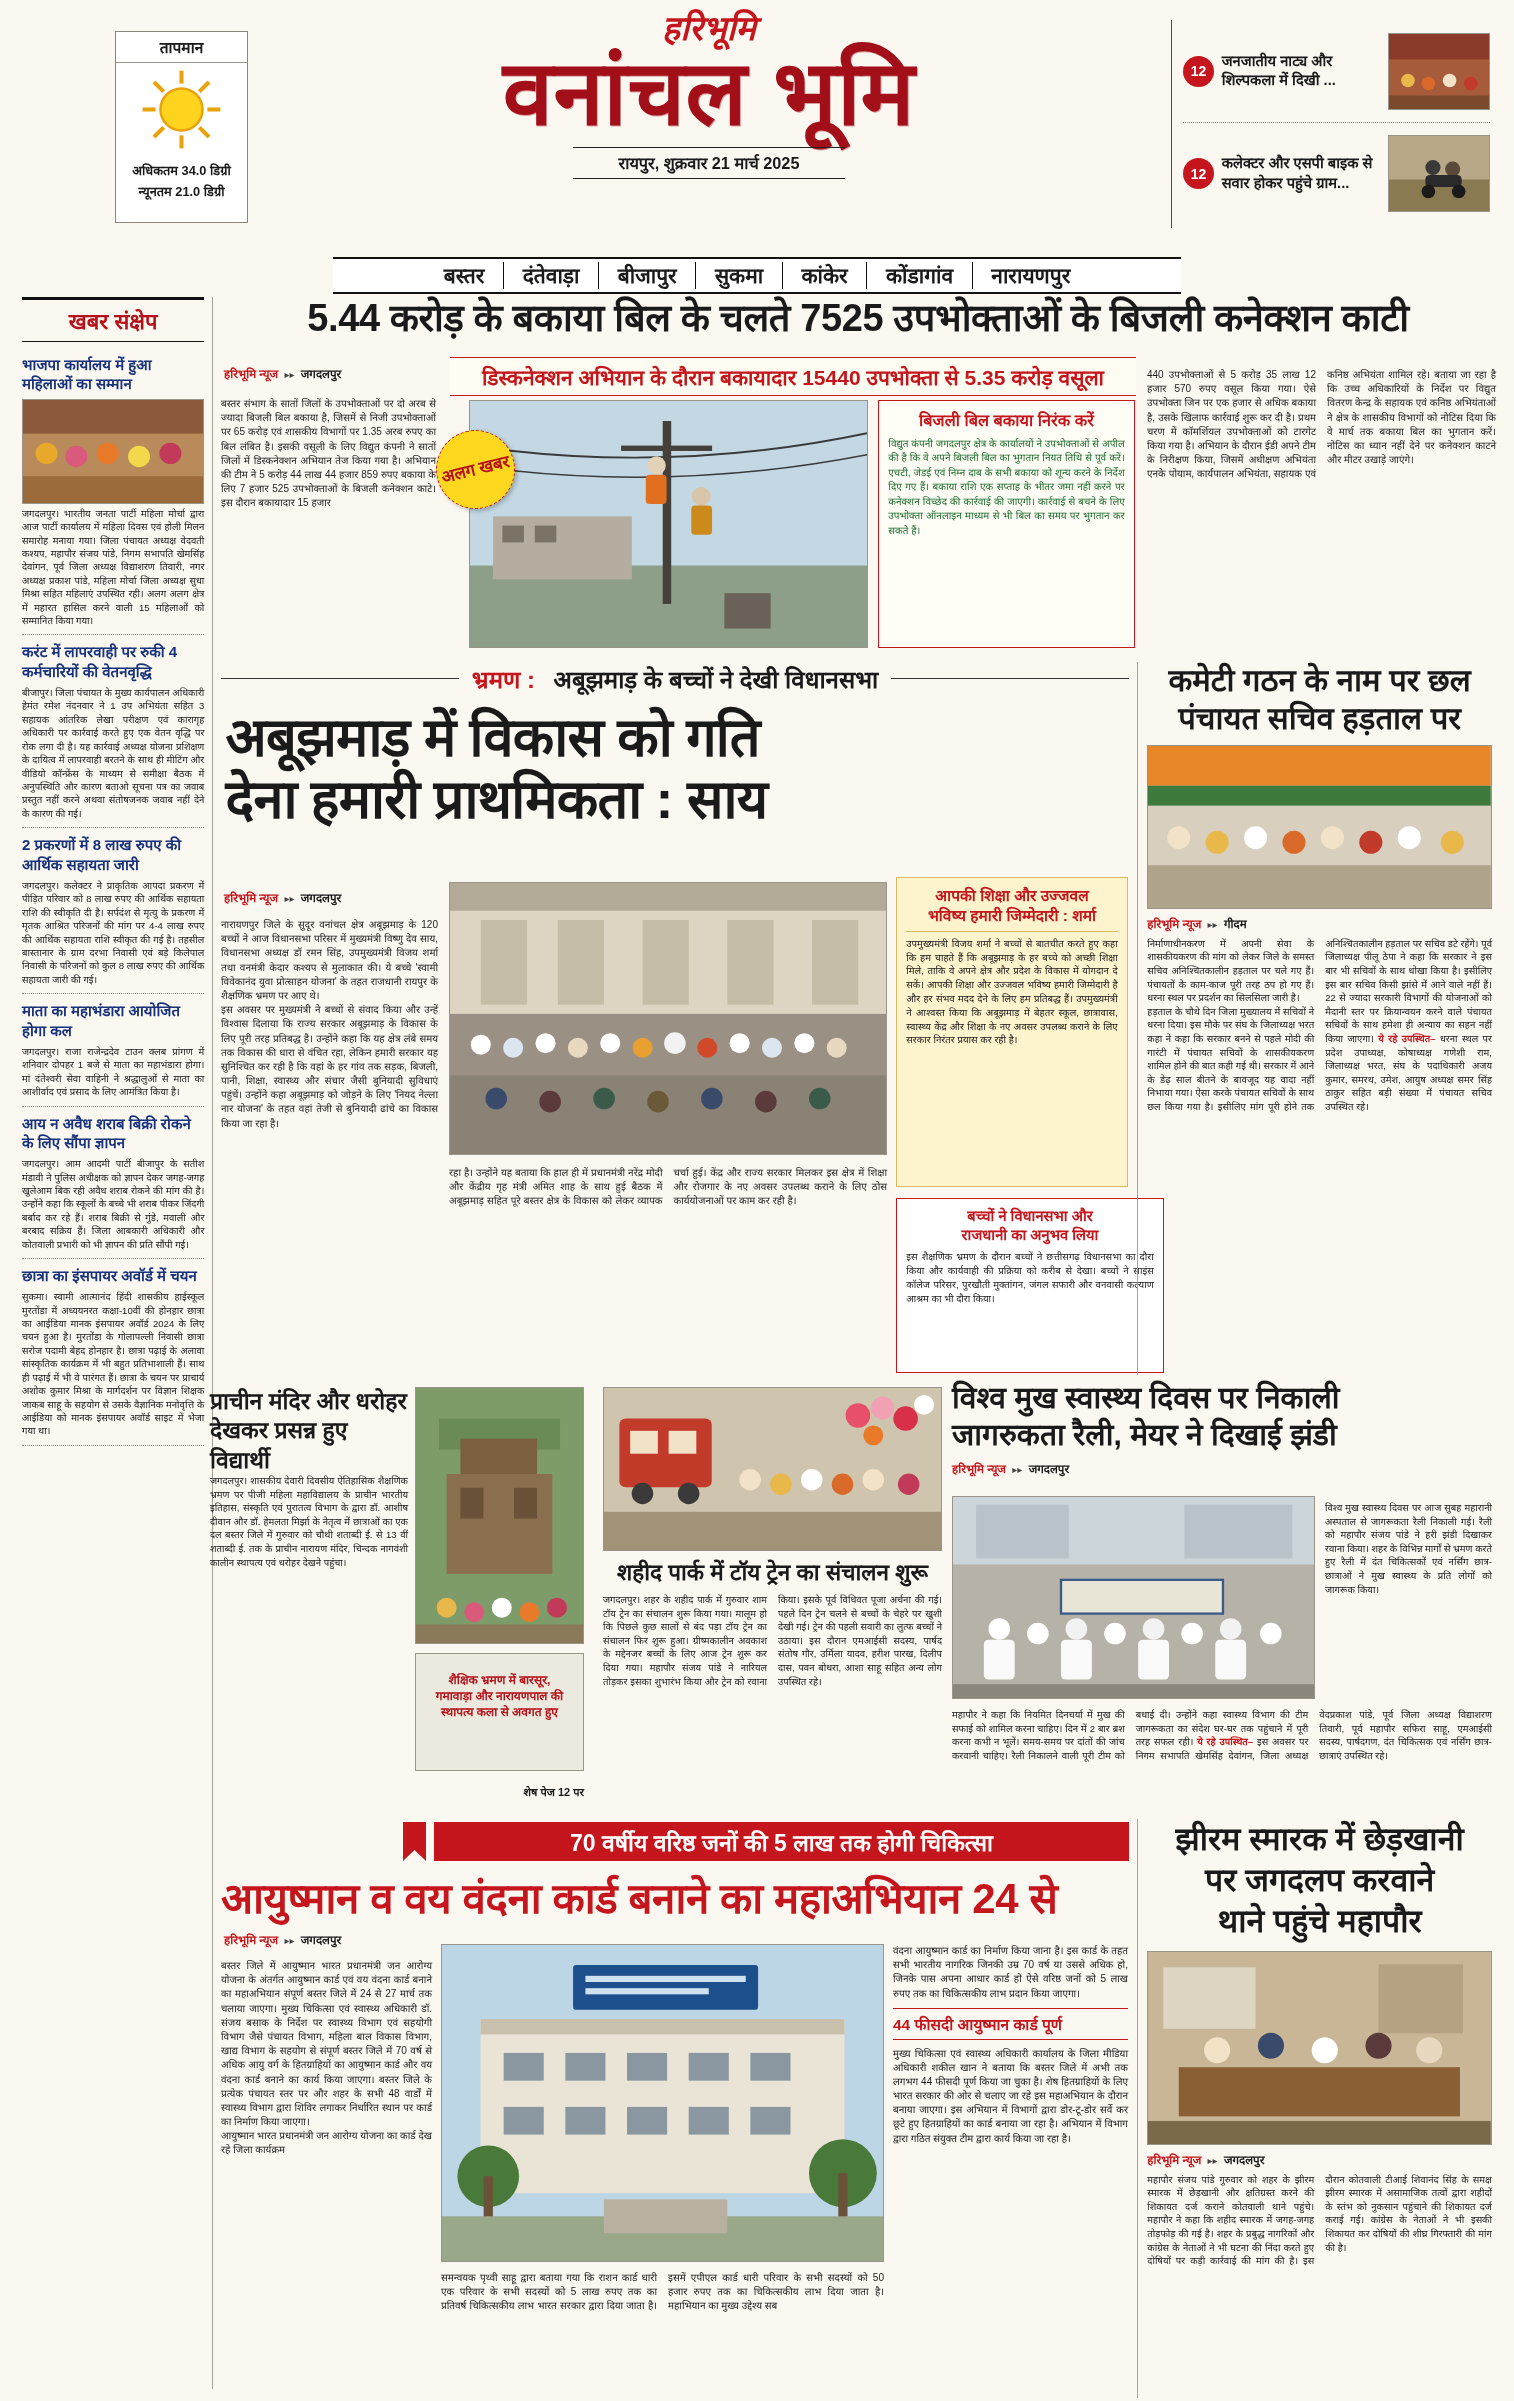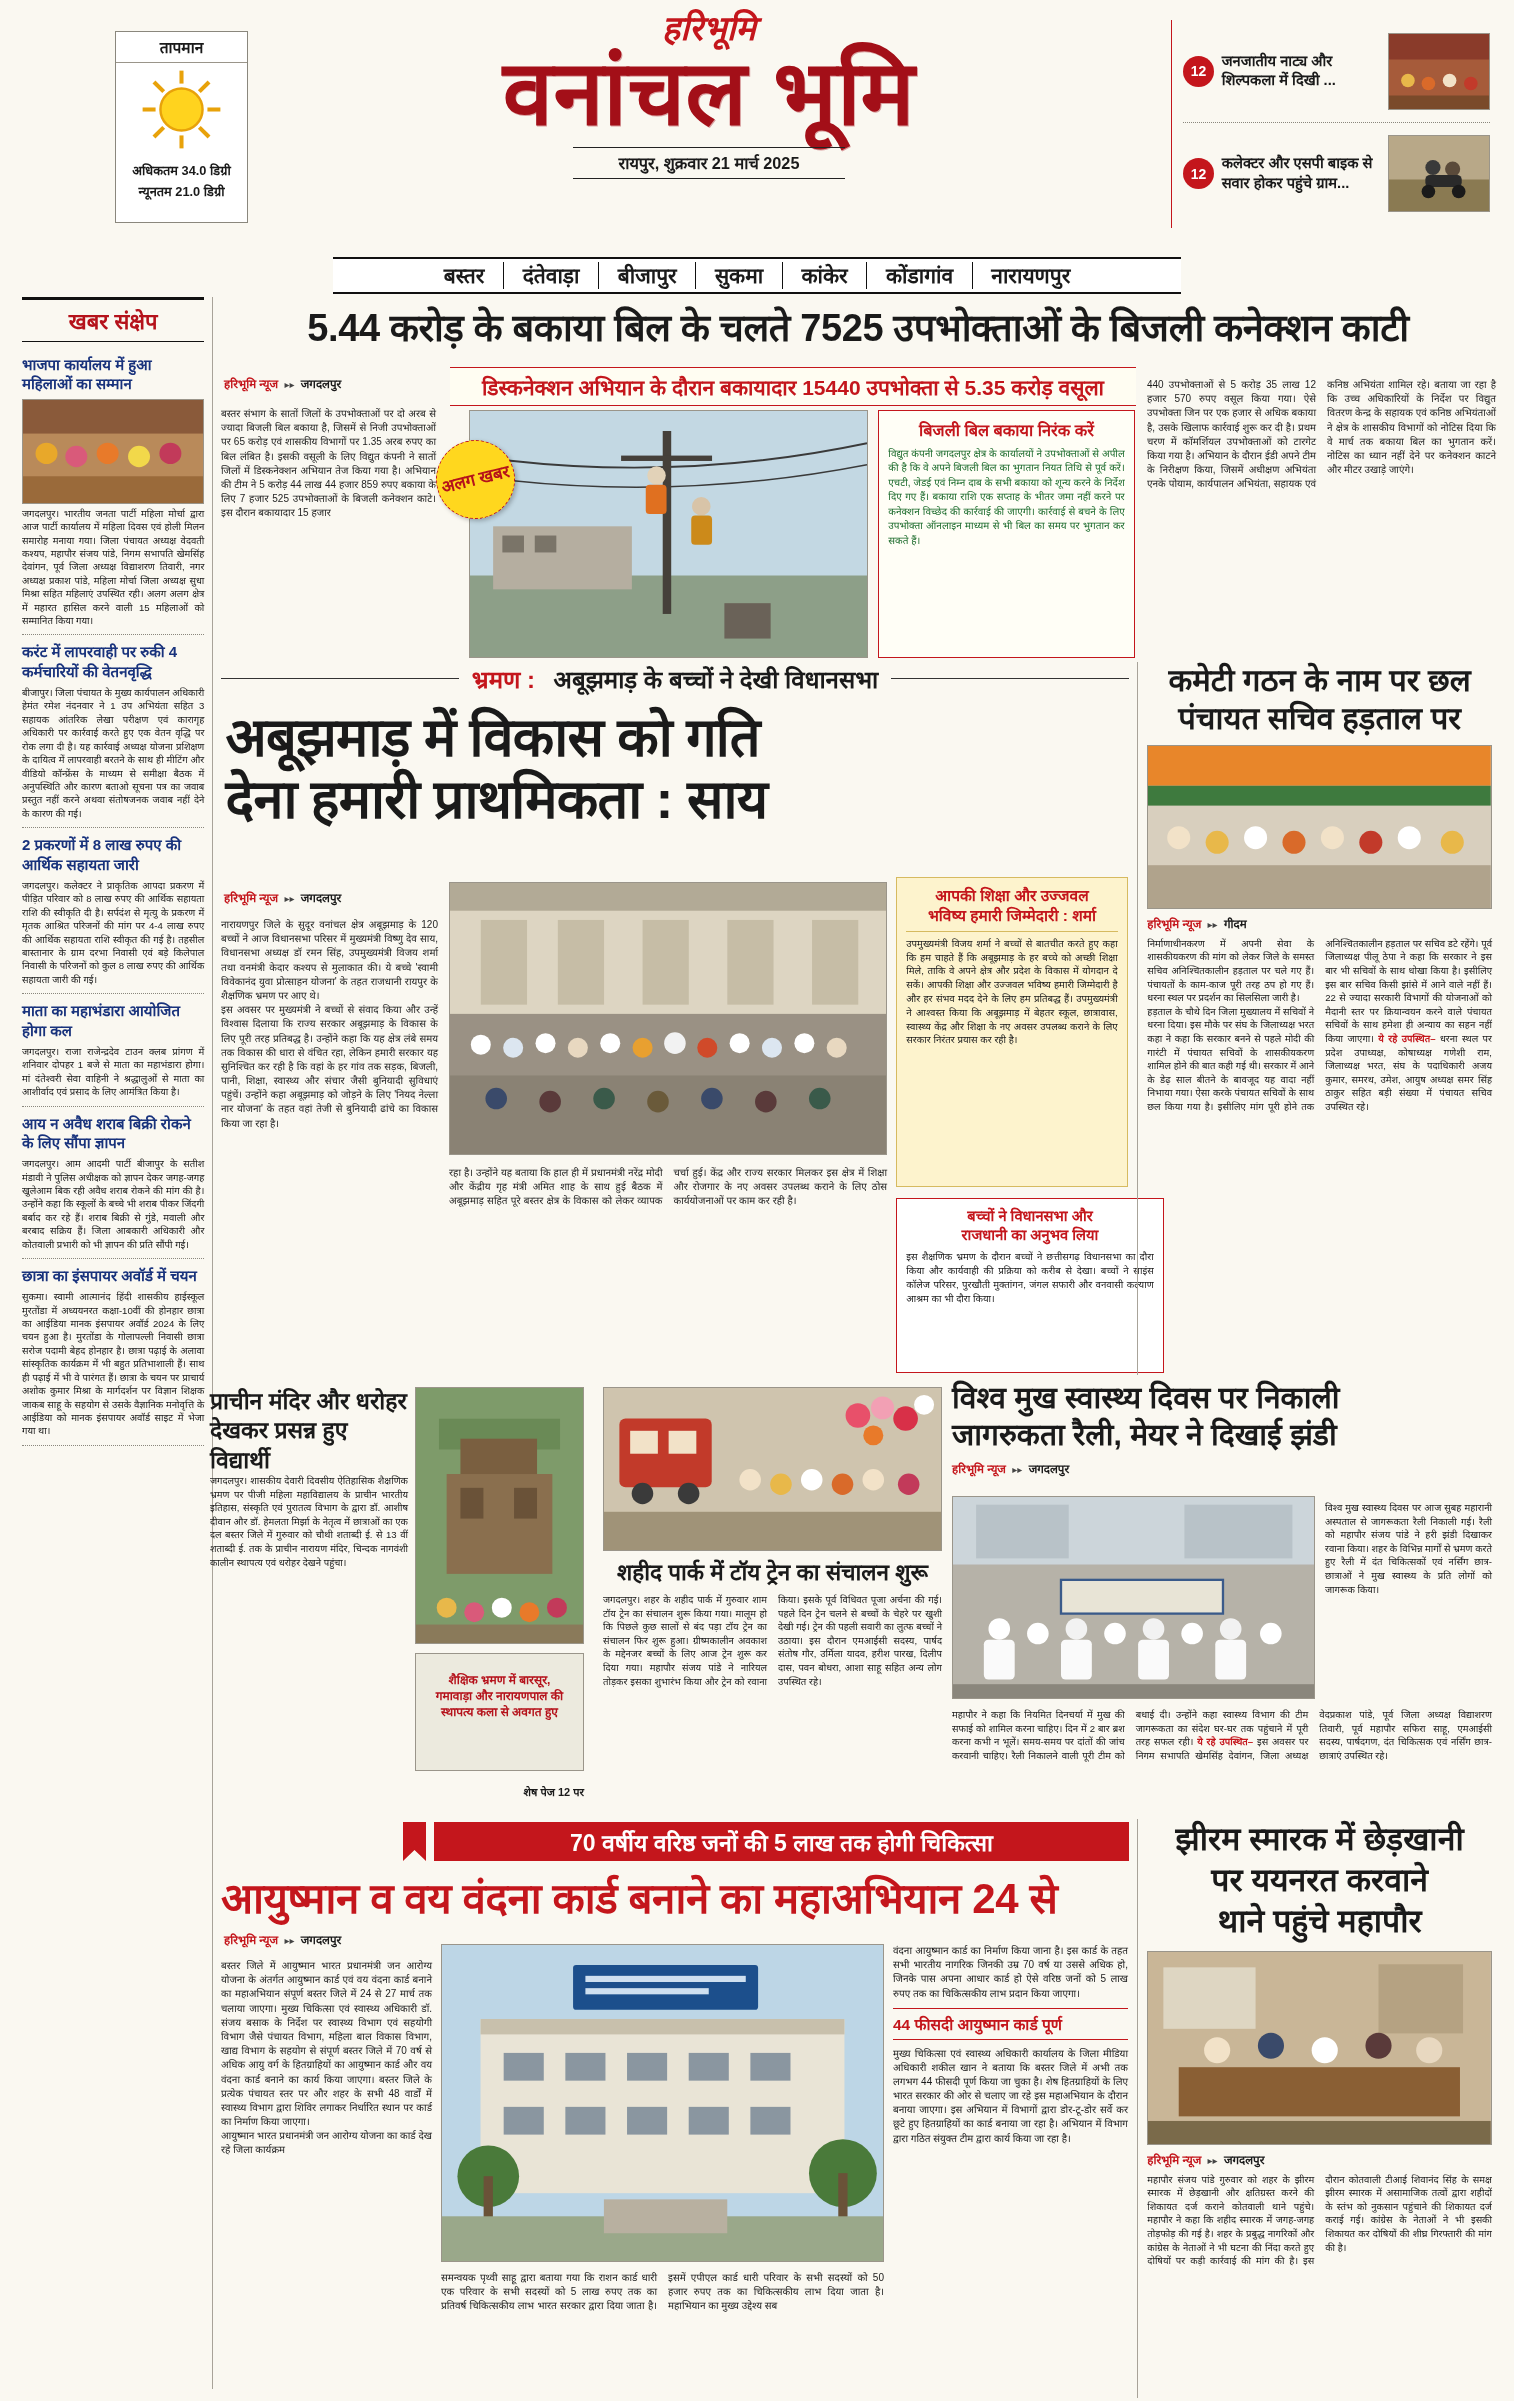--- a/index.html
+++ b/index.html
@@ -190,21 +190,21 @@
       <div class="sb-h">आय न अवैध शराब बिक्री रोकने के लिए सौंपा ज्ञापन</div>
       <div class="sb-b">जगदलपुर। आम आदमी पार्टी बीजापुर के सतीश मंडावी ने पुलिस अधीक्षक को ज्ञापन देकर जगह-जगह खुलेआम बिक रही अवैध शराब रोकने की मांग की है। उन्होंने कहा कि स्कूलों के बच्चे भी शराब पीकर जिंदगी बर्बाद कर रहे हैं। शराब बिक्री से गुंडे, मवाली और बरबाद सक्रिय हैं। जिला आबकारी अधिकारी और कोतवाली प्रभारी को भी ज्ञापन की प्रति सौंपी गई।</div>
     </div>
 
     <div class="sb-item">
       <div class="sb-h">छात्रा का इंसपायर अवॉर्ड में चयन</div>
       <div class="sb-b">सुकमा। स्वामी आत्मानंद हिंदी शासकीय हाईस्कूल मुरतोंडा में अध्ययनरत कक्षा-10वीं की होनहार छात्रा का आईडिया मानक इंसपायर अवॉर्ड 2024 के लिए चयन हुआ है। मुरतोंडा के गोलापल्ली निवासी छात्रा सरोज पदामी बेहद होनहार है। छात्रा पढ़ाई के अलावा सांस्कृतिक कार्यक्रम में भी बहुत प्रतिभाशाली हैं। साथ ही पढ़ाई में भी वे पारंगत हैं। छात्रा के चयन पर प्राचार्य अशोक कुमार मिश्रा के मार्गदर्शन पर विज्ञान शिक्षक जाकब साहू के सहयोग से उसके वैज्ञानिक मनोवृत्ति के आईडिया को मानक इंसपायर अवॉर्ड साइट में भेजा गया था।</div>
     </div>
   </div>
 
-  <div class="abs" style="left:221px;top:308px;width:1274px;height:355px">
+  <div class="abs" style="left:221px;top:298px;width:1274px;height:355px">
     <div class="abs ts-head" style="left:0;top:0;width:100%">5.44 करोड़ के बकाया बिल के चलते 7525 उपभोक्ताओं के बिजली कनेक्शन काटी</div>
     <div class="abs byline" style="left:3.1px;top:68px">
       <span class="ag">हरिभूमि न्यूज</span>
       <span class="sep">▸▸</span>
       <span class="pl">जगदलपुर</span>
     </div>
     <div class="abs ts-subhead" style="left:229px;top:59px;width:686px">डिस्कनेक्शन अभियान के दौरान बकायादार 15440 उपभोक्ता से 5.35 करोड़ वसूला</div>
     <div class="abs body-text" style="left:0;top:99px;width:215px;height:254px">बस्तर संभाग के सातों जिलों के उपभोक्ताओं पर दो अरब से ज्यादा बिजली बिल बकाया है, जिसमें से निजी उपभोक्ताओं पर 65 करोड़ एवं शासकीय विभागों पर 1.35 अरब रुपए का बिल लंबित है। इसकी वसूली के लिए विद्युत कंपनी ने सातों जिलों में डिस्कनेक्शन अभियान तेज किया गया है। अभियान की टीम ने 5 करोड़ 44 लाख 44 हजार 859 रुपए बकाया के लिए 7 हजार 525 उपभोक्ताओं के बिजली कनेक्शन काटे। इस दौरान बकायादार 15 हजार</div>
     <div class="abs badge" style="left:215px;top:132px;width:79px;height:79px">अलग खबर</div>
     <div class="abs photo" style="left:248px;top:102px;width:399px;height:248px">
@@ -447,21 +447,21 @@
     <div class="abs two-col sm-body" style="left:220px;top:403px;width:443px;height:127px;font-size:10px">समन्वयक पृथ्वी साहू द्वारा बताया गया कि राशन कार्ड धारी एक परिवार के सभी सदस्यों को 5 लाख रुपए तक का प्रतिवर्ष चिकित्सकीय लाभ भारत सरकार द्वारा दिया जाता है। इसमें एपीएल कार्ड धारी परिवार के सभी सदस्यों को 50 हजार रुपए तक का चिकित्सकीय लाभ दिया जाता है। महाभियान का मुख्य उद्देश्य सब</div>
     <div class="abs" style="left:672px;top:76px;width:235px;height:454px">
       <div class="sm-body" style="font-size:10px">वंदना आयुष्मान कार्ड का निर्माण किया जाना है। इस कार्ड के तहत सभी भारतीय नागरिक जिनकी उम्र 70 वर्ष या उससे अधिक हो, जिनके पास अपना आधार कार्ड हो ऐसे वरिष्ठ जनों को 5 लाख रुपए तक का चिकित्सकीय लाभ प्रदान किया जाएगा।</div>
       <div class="ay-subhead">44 फीसदी आयुष्मान कार्ड पूर्ण</div>
       <div class="sm-body" style="font-size:10px">मुख्य चिकित्सा एवं स्वास्थ्य अधिकारी कार्यालय के जिला मीडिया अधिकारी शकील खान ने बताया कि बस्तर जिले में अभी तक लगभग 44 फीसदी पूर्ण किया जा चुका है। शेष हितग्राहियों के लिए भारत सरकार की ओर से चलाए जा रहे इस महाअभियान के दौरान बनाया जाएगा। इस अभियान में विभागों द्वारा डोर-टू-डोर सर्वे कर छूटे हुए हितग्राहियों का कार्ड बनाया जा रहा है। अभियान में विभाग द्वारा गठित संयुक्त टीम द्वारा कार्य किया जा रहा है।</div>
     </div>
   </div>
 
   <div class="abs colstory" style="left:1137px;top:1819px;width:355px;height:579px">
     <div class="jh-head">झीरम स्मारक में छेड़खानी
-पर ययनरत करवाने
+पर जगदलप करवाने
 थाने पहुंचे महापौर</div>
     <div class="photo" style="position:relative;margin-top:9.3px;width:100%;height:194px">
       <svg viewBox="0 0 446 250" preserveAspectRatio="none">
         <rect width="446" height="250" fill="#c9b697"></rect>
         <rect x="20" y="20" width="120" height="80" fill="#ded6c2"></rect>
         <rect x="300" y="16" width="110" height="90" fill="#b5a282"></rect>
         <rect x="40" y="150" width="366" height="64" fill="#8a5f34"></rect>
         <circle cx="90" cy="128" r="17" fill="#f2e2c8"></circle>
           <circle cx="160" cy="122" r="17" fill="#3a4a6a"></circle>
         <circle cx="230" cy="128" r="17" fill="#fff"></circle>

